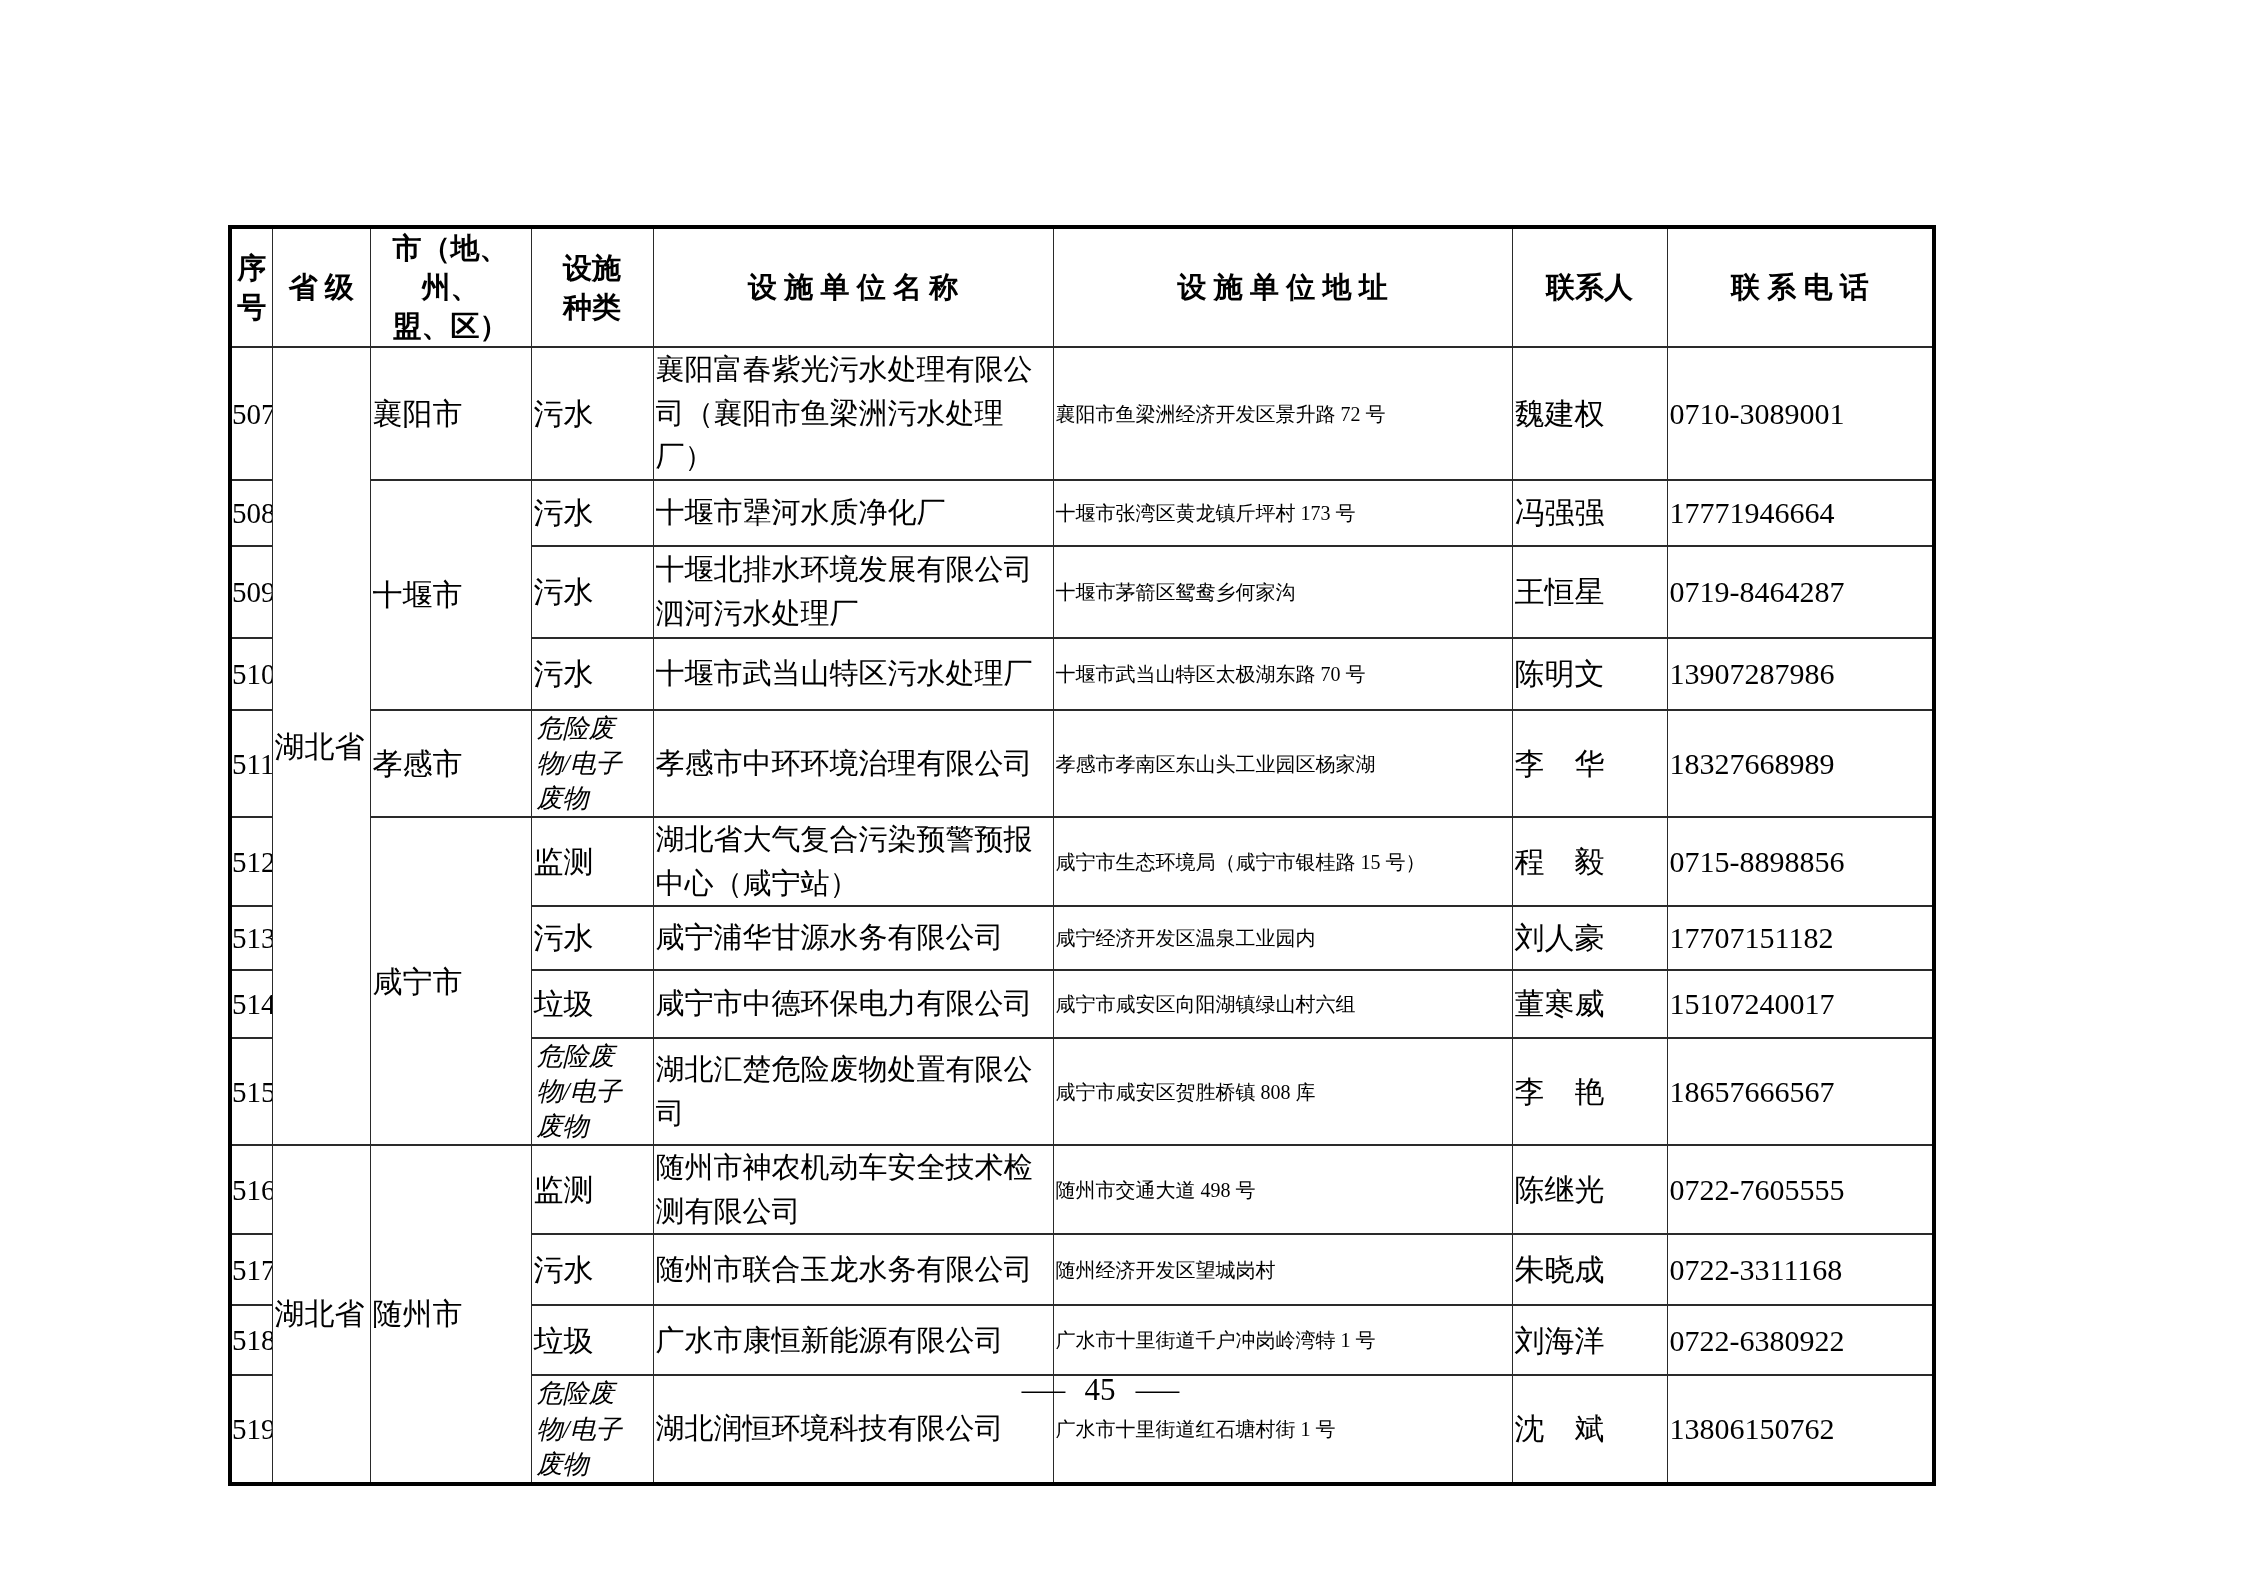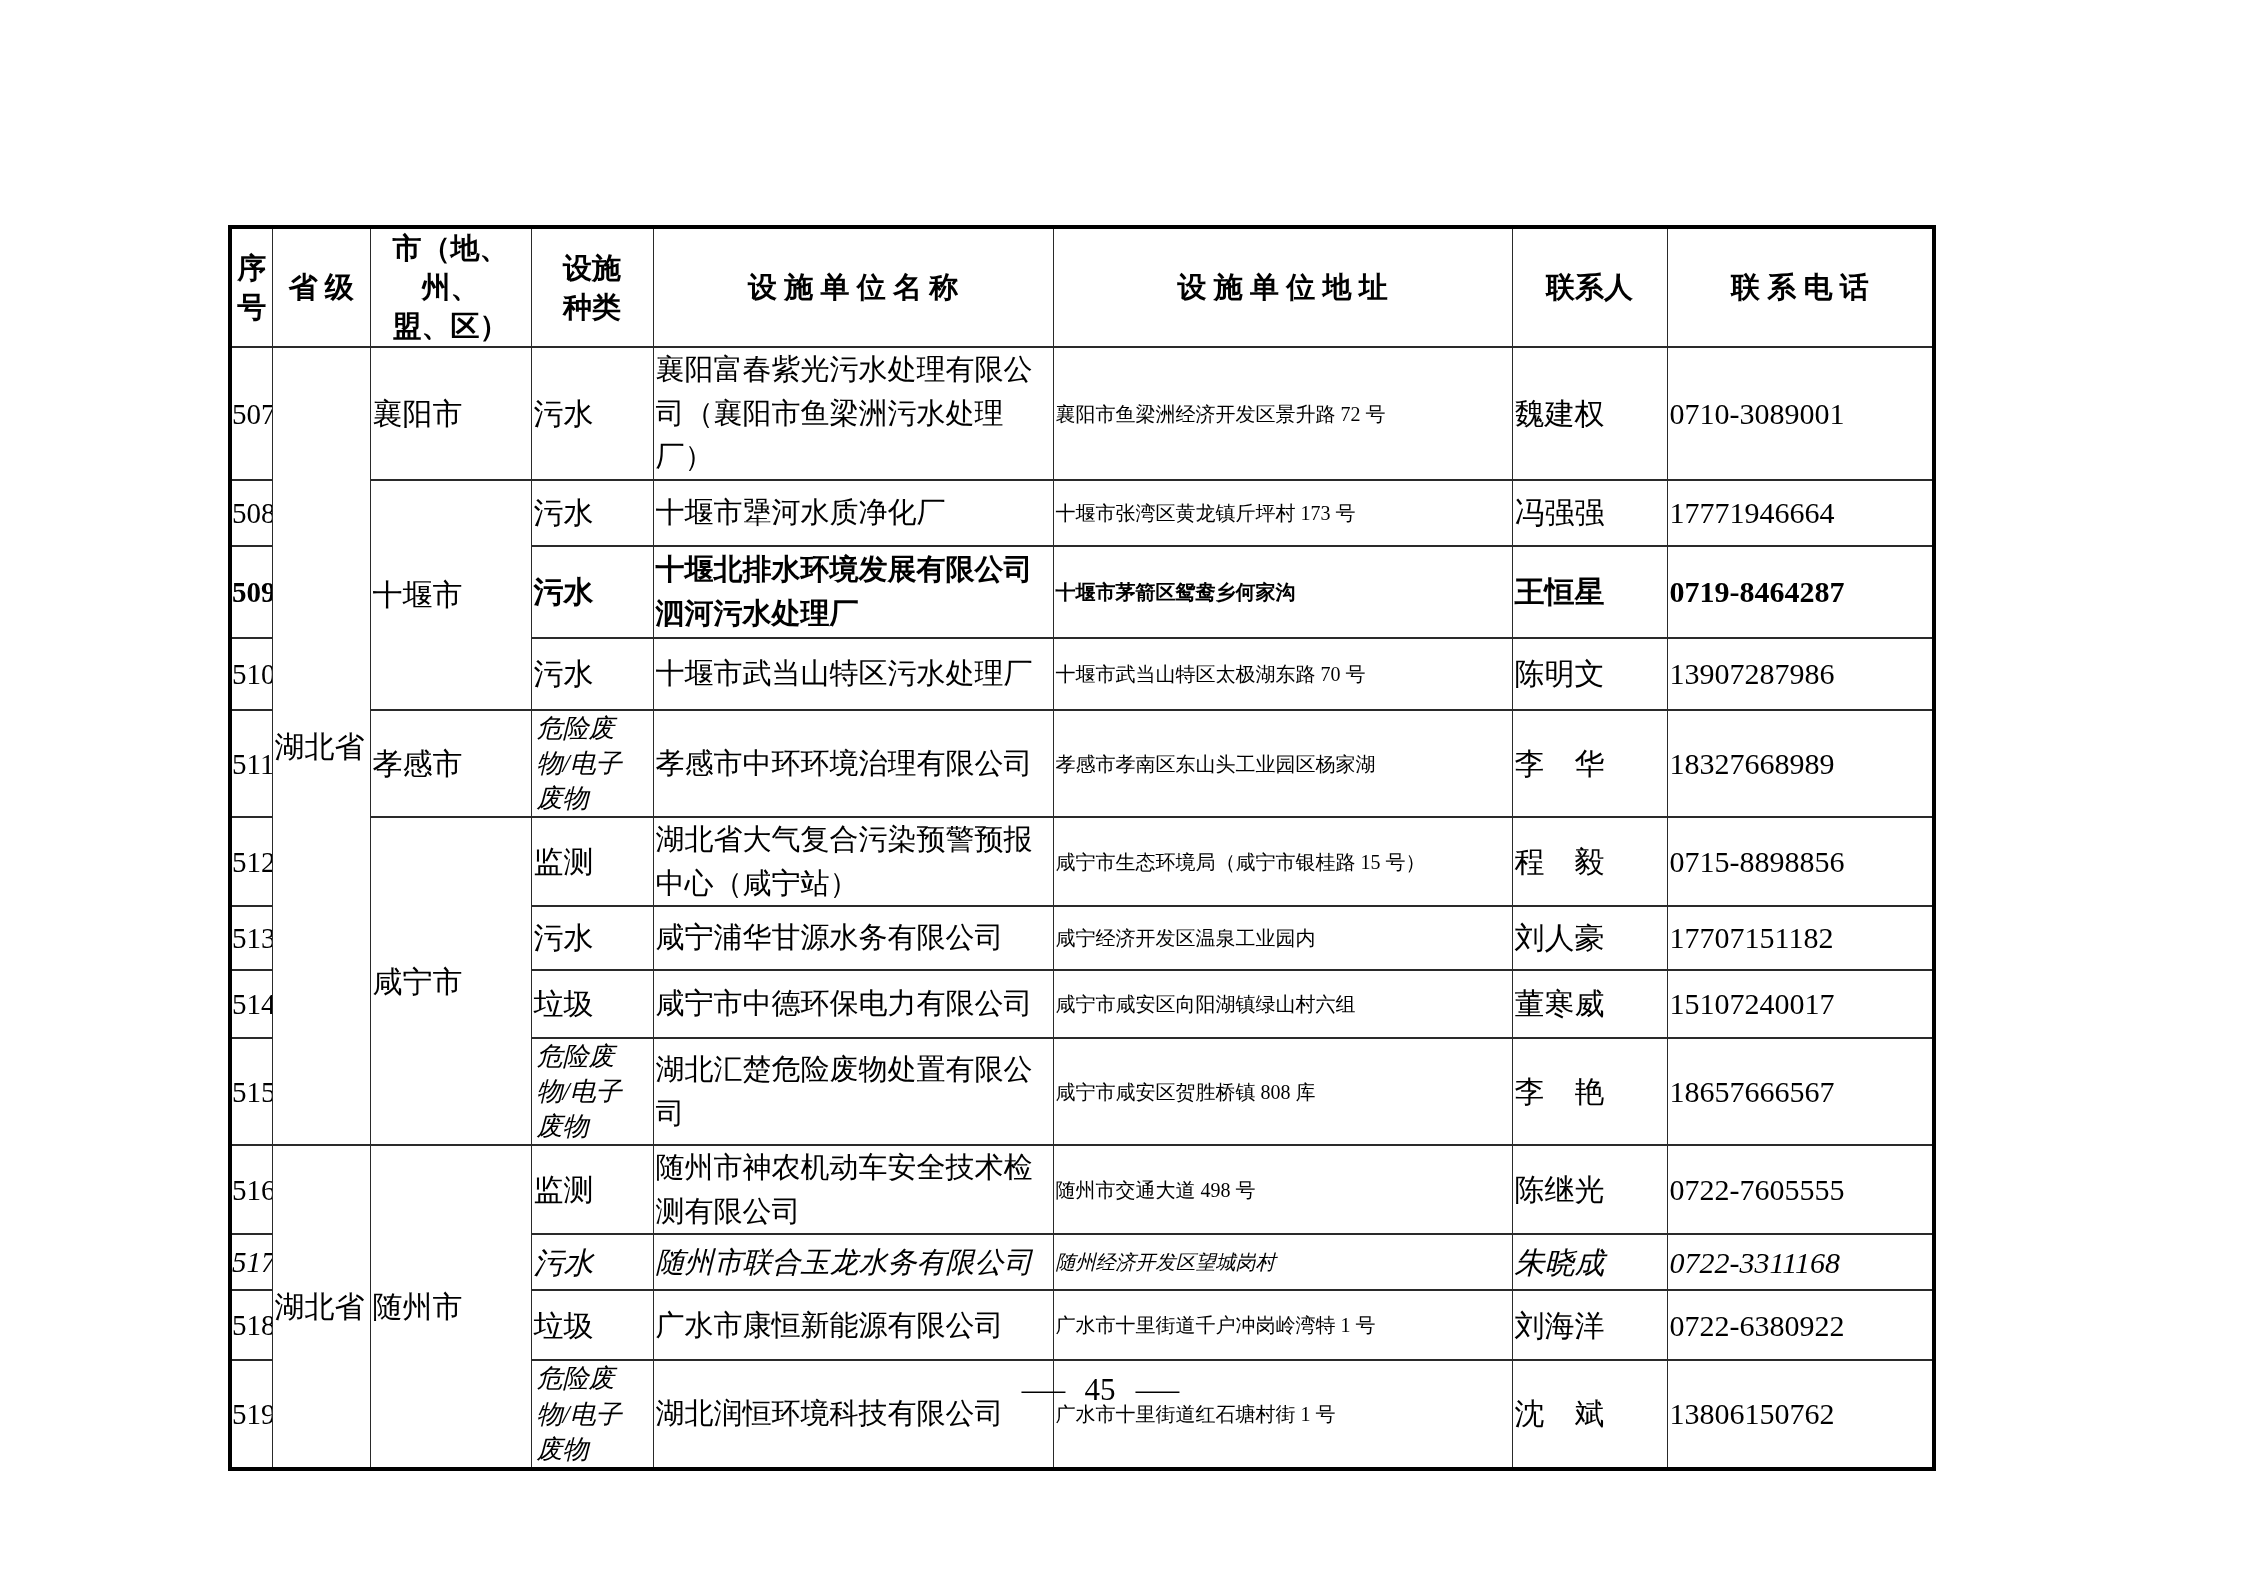--- a/index.html
+++ b/index.html
@@ -91,21 +91,21 @@
       </tr>
       <tr style="height:66px;">
         <td class="c-no">508</td>
         <td class="c-city" rowspan="3">十堰市</td>
         <td class="c-type">污水</td>
         <td class="c-name">十堰市犟河水质净化厂</td>
         <td class="c-addr">十堰市张湾区黄龙镇斤坪村 173 号</td>
         <td class="c-contact">冯强强</td>
         <td class="c-phone">17771946664</td>
       </tr>
-      <tr style="height:92px;font-weight:bold;">
+      <tr style="height:92px;">
         <td class="c-no">509</td>
         <td class="c-type">污水</td>
         <td class="c-name">十堰北排水环境发展有限公司泗河污水处理厂</td>
         <td class="c-addr">十堰市茅箭区鸳鸯乡何家沟</td>
         <td class="c-contact">王恒星</td>
         <td class="c-phone">0719-8464287</td>
       </tr>
       <tr style="height:72px;">
         <td class="c-no">510</td>
         <td class="c-type">污水</td>
@@ -159,21 +159,21 @@
       <tr style="height:86px;">
         <td class="c-no">516</td>
         <td class="c-prov" rowspan="4">湖北省</td>
         <td class="c-city" rowspan="4">随州市</td>
         <td class="c-type">监测</td>
         <td class="c-name">随州市神农机动车安全技术检测有限公司</td>
         <td class="c-addr">随州市交通大道 498 号</td>
         <td class="c-contact">陈继光</td>
         <td class="c-phone">0722-7605555</td>
       </tr>
-      <tr style="height:56px;font-style:italic;">
+      <tr style="height:71px;">
         <td class="c-no">517</td>
         <td class="c-type">污水</td>
         <td class="c-name">随州市联合玉龙水务有限公司</td>
         <td class="c-addr">随州经济开发区望城岗村</td>
         <td class="c-contact">朱晓成</td>
         <td class="c-phone">0722-3311168</td>
       </tr>
       <tr style="height:70px;">
         <td class="c-no">518</td>
         <td class="c-type">垃圾</td>

